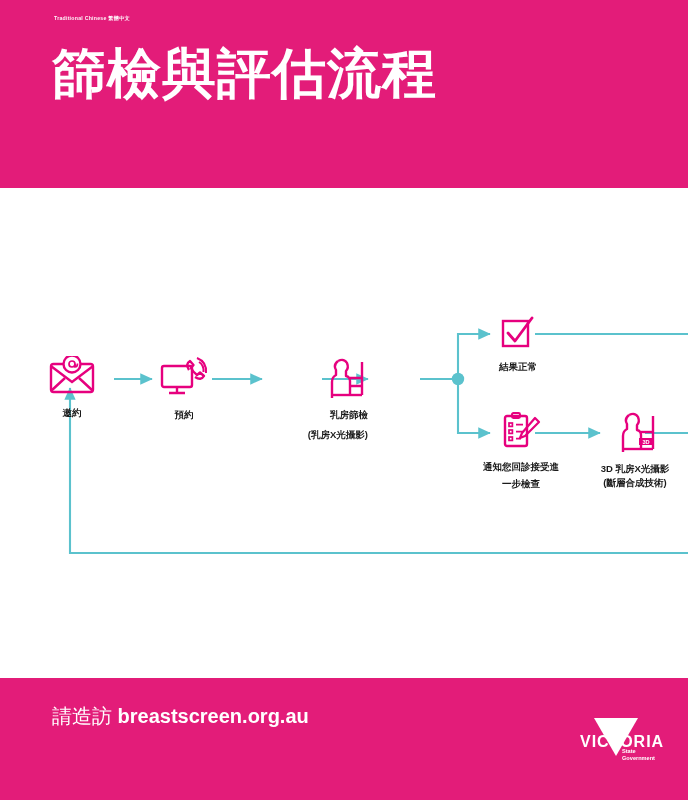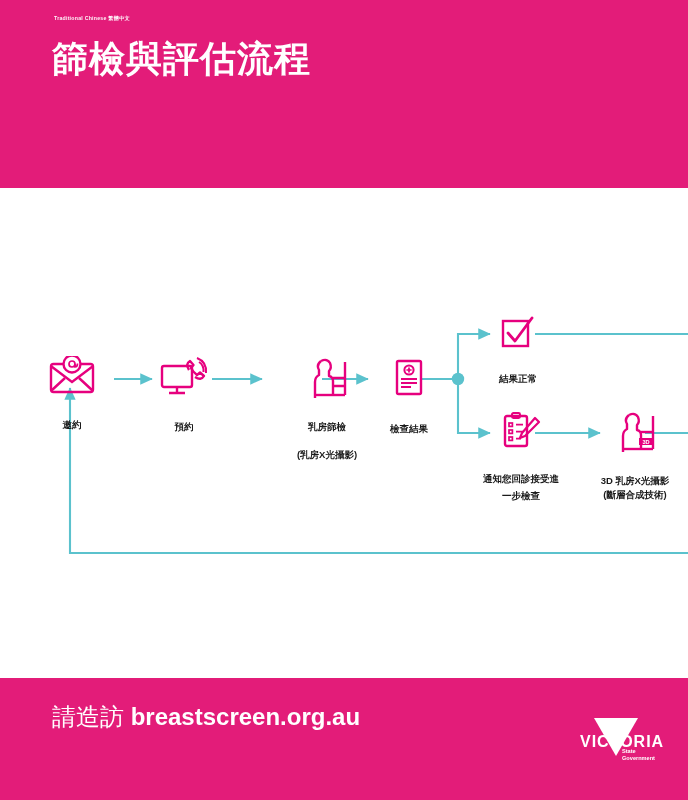--- a/index.html
+++ b/index.html
@@ -16,48 +16,48 @@
     position:absolute;left:0;top:0;width:688px;height:188px;
     background:#e31c79;
   }
   .lang-tag{
     position:absolute;left:54px;top:15px;
     font-size:5.2px;letter-spacing:.25px;
     color:#ffffff;font-weight:700;opacity:.95;
     white-space:nowrap;
   }
   .main-title{
-    position:absolute;left:52px;top:32px;
-    font-size:36px;line-height:54px;font-weight:700;
+    position:absolute;left:52px;top:46px;
+    font-size:54px;line-height:54px;font-weight:700;
     color:#ffffff;letter-spacing:1px;white-space:nowrap;
   }
 
   
   .canvas{
     position:absolute;left:0;top:188px;width:688px;height:490px;
     background:#ffffff;
   }
   .flow{position:absolute;inset:0;}
   .flow svg{position:absolute;left:0;top:0;}
 
   
   .node{position:absolute;text-align:center;}
   .node .glyph{
     display:block;margin:0 auto;
   }
   .node .cap{
-    margin-top:19px;
+    margin-top:7px;
     font-size:9.5px;line-height:12.5px;font-weight:700;
     color:#1a1a1a;white-space:nowrap;
   }
 
   
   #node-invitation{left:34px;top:168px;width:76px;}
   #node-booking{left:146px;top:168px;width:76px;}
-  #node-screening{left:272px;top:168px;width:110px;}
+  #node-screening{left:258px;top:168px;width:110px;text-align:right;}
   #node-results{left:371px;top:170px;width:76px;}
   #node-normal{left:478px;top:128px;width:80px;}
   #node-recall{left:466px;top:224px;width:110px;text-align:center;}
   #node-tomo{left:580px;top:222px;width:110px;}
 
   
   .footnote{
     position:absolute;left:456px;top:500px;width:236px;
     font-size:6.4px;line-height:9.6px;color:#1a1a1a;
     letter-spacing:.1px;
@@ -67,21 +67,21 @@
   
   .footer{
     position:absolute;left:0;top:678px;width:688px;height:122px;
     background:#e31c79;
   }
   .footer-text{
     position:absolute;left:52px;top:23px;
     color:#ffffff;
   }
   .footer-line{
-    font-size:24px;line-height:31px;font-weight:400;white-space:nowrap;
+    font-size:20px;line-height:31px;font-weight:400;white-space:nowrap;
   }
   .footer-line .b{font-weight:700;}
 
   .vic-logo{
     position:absolute;left:572px;top:714px;width:80px;height:56px;
     color:#ffffff;
     margin-left:8px;
   }
   .vic-logo .tri{
     position:absolute;left:14px;top:4px;
@@ -177,34 +177,23 @@
       <span class="glyph">
         <svg width="48" height="42" viewBox="0 0 48 42">
           <path d="M18,5 q6,-3 9,2 q2,5 -1,8 l0,5 q4,1 4,5 l0,14" fill="none" stroke="#e6007e" stroke-width="2.4" stroke-linejoin="round"></path>
           <path d="M18,5 q-5,4 -2,9 l0,5 q-4,2 -4,7 l0,18" fill="none" stroke="#e6007e" stroke-width="2.4" stroke-linejoin="round"></path>
           <path d="M30,22 L42,22 M30,30 L42,30" fill="none" stroke="#e6007e" stroke-width="2.4"></path>
           <path d="M42,6 L42,39" fill="none" stroke="#e6007e" stroke-width="2.4"></path>
           <path d="M12,39 L42,39" fill="none" stroke="#e6007e" stroke-width="2.4"></path>
         </svg>
       </span>
       <div class="cap">乳房篩檢</div>
-      <div class="cap" style="margin-top:15px;">(乳房X光攝影)</div>
-    </div>
-
-    <div class="node" id="node-results">
-      <span class="glyph">
-        <svg width="36" height="42" viewBox="0 0 36 42">
-          <rect x="6" y="3" width="24" height="33" rx="1.5" fill="none" stroke="#e6007e" stroke-width="2.4"></rect>
-          <circle cx="18" cy="12" r="4.6" fill="none" stroke="#e6007e" stroke-width="2"></circle>
-          <path d="M18,9.4 L18,14.6 M15.4,12 L20.6,12" stroke="#e6007e" stroke-width="1.7"></path>
-          <path d="M10,21 L26,21 M10,25 L26,25 M10,29 L20,29" stroke="#e6007e" stroke-width="2"></path>
-        </svg>
-      </span>
-      <div class="cap">檢查結果</div>
-    </div>
+      <div class="cap" style="margin-top:7px;">(乳房X光攝影)</div>
+    </div>
+
 
     <div class="node" id="node-normal">
       <span class="glyph">
         <svg width="38" height="34" viewBox="0 0 38 34">
           <rect x="4" y="5" width="25" height="25" fill="none" stroke="#e6007e" stroke-width="2.4"></rect>
           <path d="M9,17 L16,25 L33,2" fill="none" stroke="#e6007e" stroke-width="2.8" stroke-linecap="round" stroke-linejoin="round"></path>
         </svg>
       </span>
       <div class="cap">結果正常</div>
     </div>

